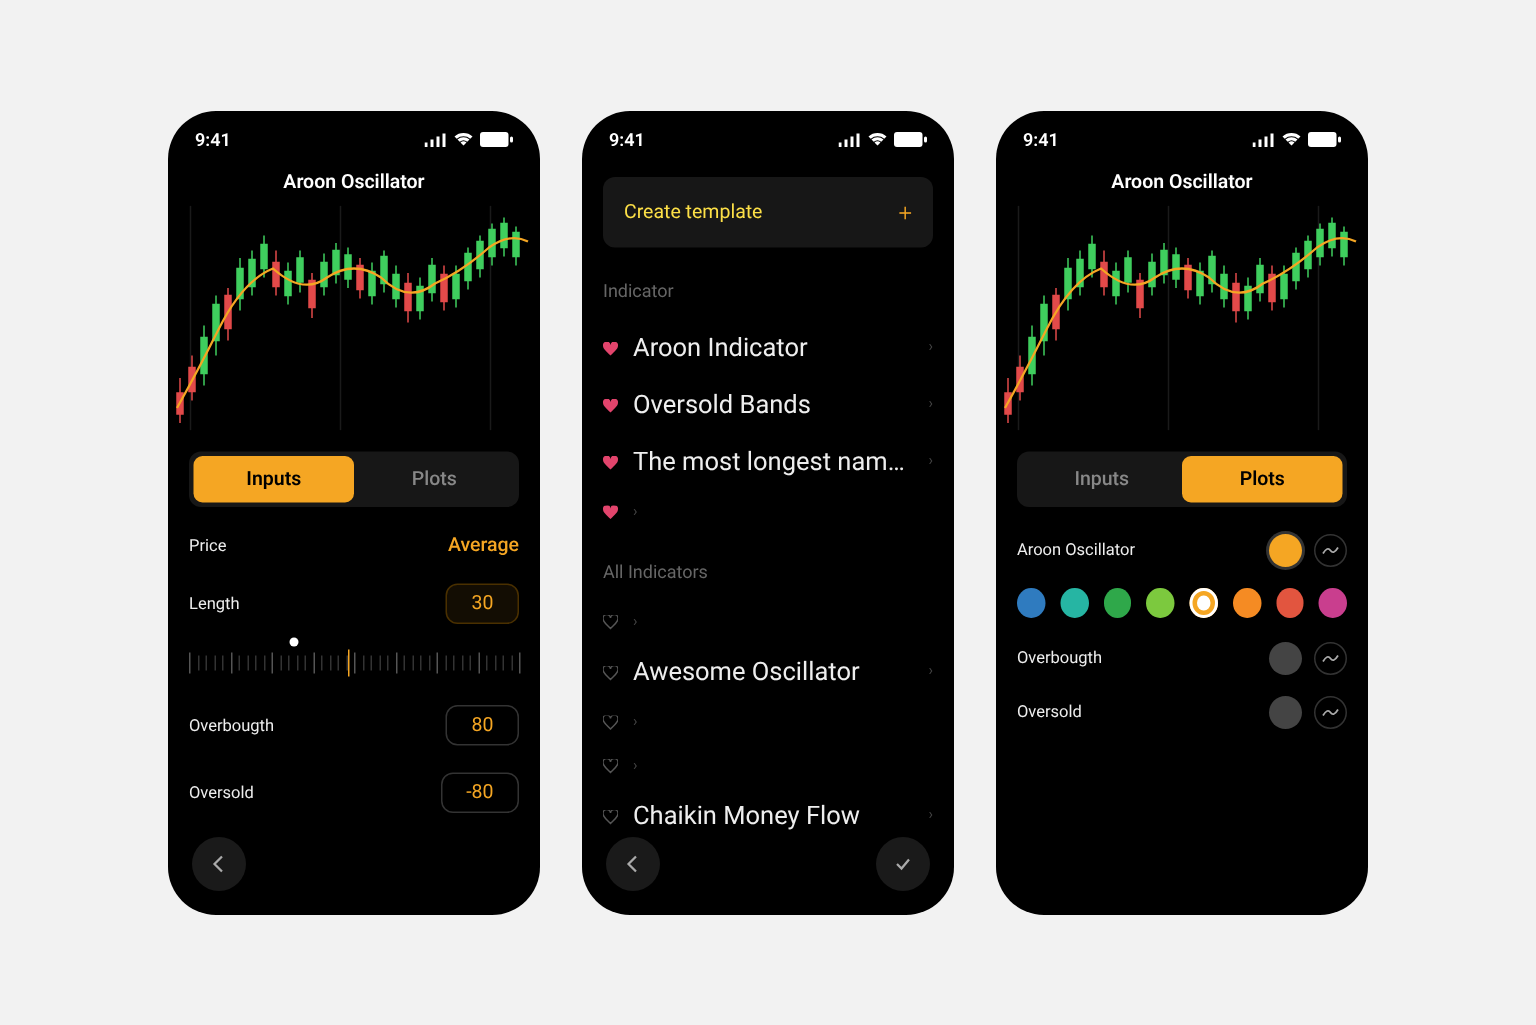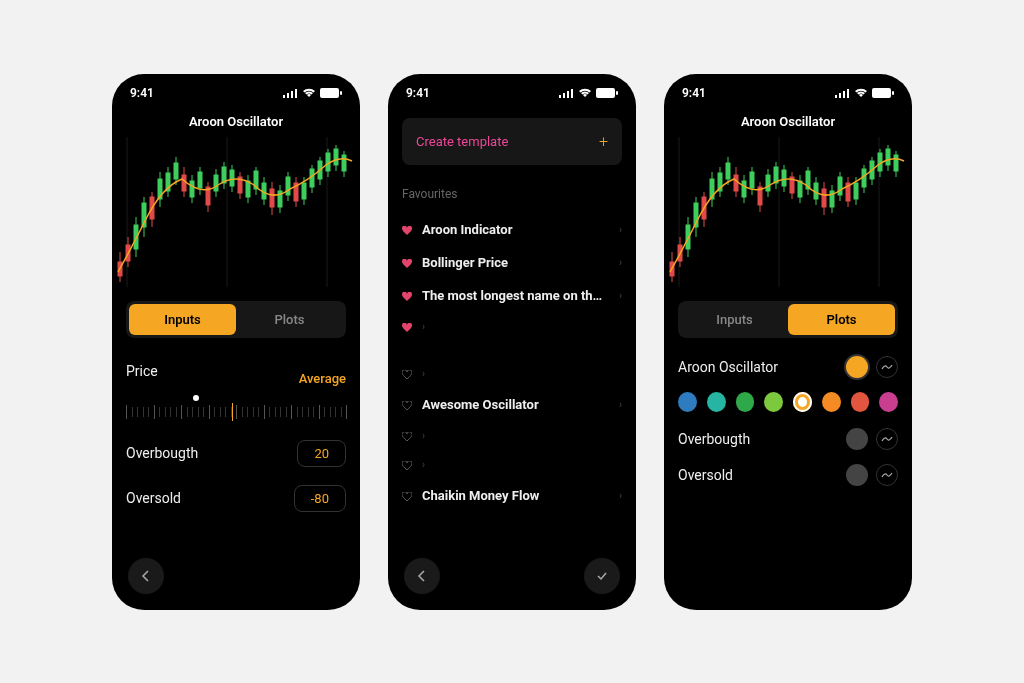--- a/index.html
+++ b/index.html
@@ -69,22 +69,22 @@
     background: #f5a623;
     color: #000;
     font-weight: 600;
   }
   .row {
     display: flex;
     justify-content: space-between;
     align-items: center;
     margin-bottom: 18px;
   }
-  .row-label { color: #eee; font-size: 14px; }
-  .val-accent { color: #f5a623; font-size: 13px; font-weight: 500; margin-top: 15px; }
+  .row-label { color: #eee; font-size: 11px; }
+  .val-accent { color: #f5a623; font-size: 13px; font-weight: 500; }
   .val-box {
     color: #f5a623;
     font-size: 13px;
     padding: 5px 16px;
     border: 1px solid #4a3000;
     border-radius: 8px;
     min-width: 46px;
     text-align: center;
     background: rgba(245,166,35,0.08);
   }
@@ -136,45 +136,44 @@
 
   .create-row {
     background: #171717;
     border-radius: 8px;
     padding: 14px;
     display: flex;
     justify-content: space-between;
     align-items: center;
     margin-bottom: 22px;
   }
-  .create-label { color: #ec4899; font-size: 13px; }
+  .create-label { color: #fde047; font-size: 13px; }
   .plus { color: #f5a623; font-size: 16px; font-weight: 300; }
   .section-header {
     color: #666;
     font-size: 12px;
     margin-bottom: 12px;
   }
   .ind-row {
     display: flex;
     align-items: center;
     padding: 9px 0;
     gap: 10px;
   }
   .heart {
     width: 10px; height: 10px;
     flex-shrink: 0;
   }
   .ind-label {
     flex: 1;
     color: #eee;
-    font-size: 13px;
+    font-size: 17px;
     white-space: nowrap;
     overflow: hidden;
     text-overflow: ellipsis;
-    font-weight: bold;
   }
   .chev { color: #444; font-size: 10px; }
   .spacer { height: 18px; }
 
   .swatch-row {
     display: flex;
     gap: 10px;
     margin: 0 0 16px;
   }
   .swatch {
@@ -312,20 +311,24 @@
       <div class="tabs">
         <div class="tab active">Inputs</div>
         <div class="tab">Plots</div>
       </div>
 
       <div class="row">
         <span class="row-label">Price</span>
         <span class="val-accent">Average</span>
       </div>
 
+      <div class="row">
+        <span class="row-label">Length</span>
+        <span class="val-box">30</span>
+      </div>
 
       <div class="ruler">
         <div class="ruler-track" id="ruler-track">
             <div class="ruler-tick major" style="left: 0%;"></div>
             <div class="ruler-tick" style="left: 2.5%;"></div>
             <div class="ruler-tick" style="left: 5%;"></div>
             <div class="ruler-tick" style="left: 7.5%;"></div>
             <div class="ruler-tick" style="left: 10%;"></div>
             <div class="ruler-tick major" style="left: 12.5%;"></div>
             <div class="ruler-tick" style="left: 15%;"></div>
@@ -363,21 +366,21 @@
             <div class="ruler-tick" style="left: 95%;"></div>
             <div class="ruler-tick" style="left: 97.5%;"></div>
             <div class="ruler-tick major" style="left: 100%;"></div>
             <div class="ruler-pointer" style="left: 48%;"></div>
             <div class="ruler-knob" style="left: 32%;"></div>
           </div>
       </div>
 
       <div class="row">
         <span class="row-label">Overbougth</span>
-        <span class="val-box plain">20</span>
+        <span class="val-box plain">80</span>
       </div>
 
       <div class="row">
         <span class="row-label">Oversold</span>
         <span class="val-box plain">-80</span>
       </div>
     </div>
 
     <div class="fab left">
       <svg viewBox="0 0 14 14">
@@ -411,52 +414,53 @@
         </span>
       </span>
     </div>
 
     <div class="content">
       <div class="create-row">
         <span class="create-label">Create template</span>
         <span class="plus">+</span>
       </div>
 
-      <div class="section-header">Favourites</div>
+      <div class="section-header">Indicator</div>
       <div id="fav-list">
           <div class="ind-row">
             <span class="heart"><svg viewBox="0 0 10 10">
                 <path d="M5 9 C2 6 0 4.5 0 2.5 A2.5 2.5 0 0 1 5 2 A2.5 2.5 0 0 1 10 2.5 C10 4.5 8 6 5 9 Z" fill="#e2446c"></path>
               </svg></span>
             <span class="ind-label">Aroon Indicator</span>
             <span class="chev">›</span>
           </div>
           <div class="ind-row">
             <span class="heart"><svg viewBox="0 0 10 10">
                 <path d="M5 9 C2 6 0 4.5 0 2.5 A2.5 2.5 0 0 1 5 2 A2.5 2.5 0 0 1 10 2.5 C10 4.5 8 6 5 9 Z" fill="#e2446c"></path>
               </svg></span>
-            <span class="ind-label">Bollinger Price</span>
+            <span class="ind-label">Oversold Bands</span>
             <span class="chev">›</span>
           </div>
           <div class="ind-row">
             <span class="heart"><svg viewBox="0 0 10 10">
                 <path d="M5 9 C2 6 0 4.5 0 2.5 A2.5 2.5 0 0 1 5 2 A2.5 2.5 0 0 1 10 2.5 C10 4.5 8 6 5 9 Z" fill="#e2446c"></path>
               </svg></span>
             <span class="ind-label">The most longest name on the pla…</span>
             <span class="chev">›</span>
           </div>
           <div class="ind-row">
             <span class="heart"><svg viewBox="0 0 10 10">
                 <path d="M5 9 C2 6 0 4.5 0 2.5 A2.5 2.5 0 0 1 5 2 A2.5 2.5 0 0 1 10 2.5 C10 4.5 8 6 5 9 Z" fill="#e2446c"></path>
               </svg></span>
             <span class="chev">›</span>
           </div>
         </div>
 
       <div class="spacer"></div>
+      <div class="section-header">All Indicators</div>
       <div id="all-list">
           <div class="ind-row">
             <span class="heart"><svg viewBox="0 0 10 10">
                 <path d="M5 9 C2 6 0 4.5 0 2.5 A2.5 2.5 0 0 1 5 2 A2.5 2.5 0 0 1 10 2.5 C10 4.5 8 6 5 9 Z" fill="none" stroke="#555" stroke-width="1"></path>
               </svg></span>
             <span class="chev">›</span>
           </div>
           <div class="ind-row">
             <span class="heart"><svg viewBox="0 0 10 10">
                 <path d="M5 9 C2 6 0 4.5 0 2.5 A2.5 2.5 0 0 1 5 2 A2.5 2.5 0 0 1 10 2.5 C10 4.5 8 6 5 9 Z" fill="none" stroke="#555" stroke-width="1"></path>

